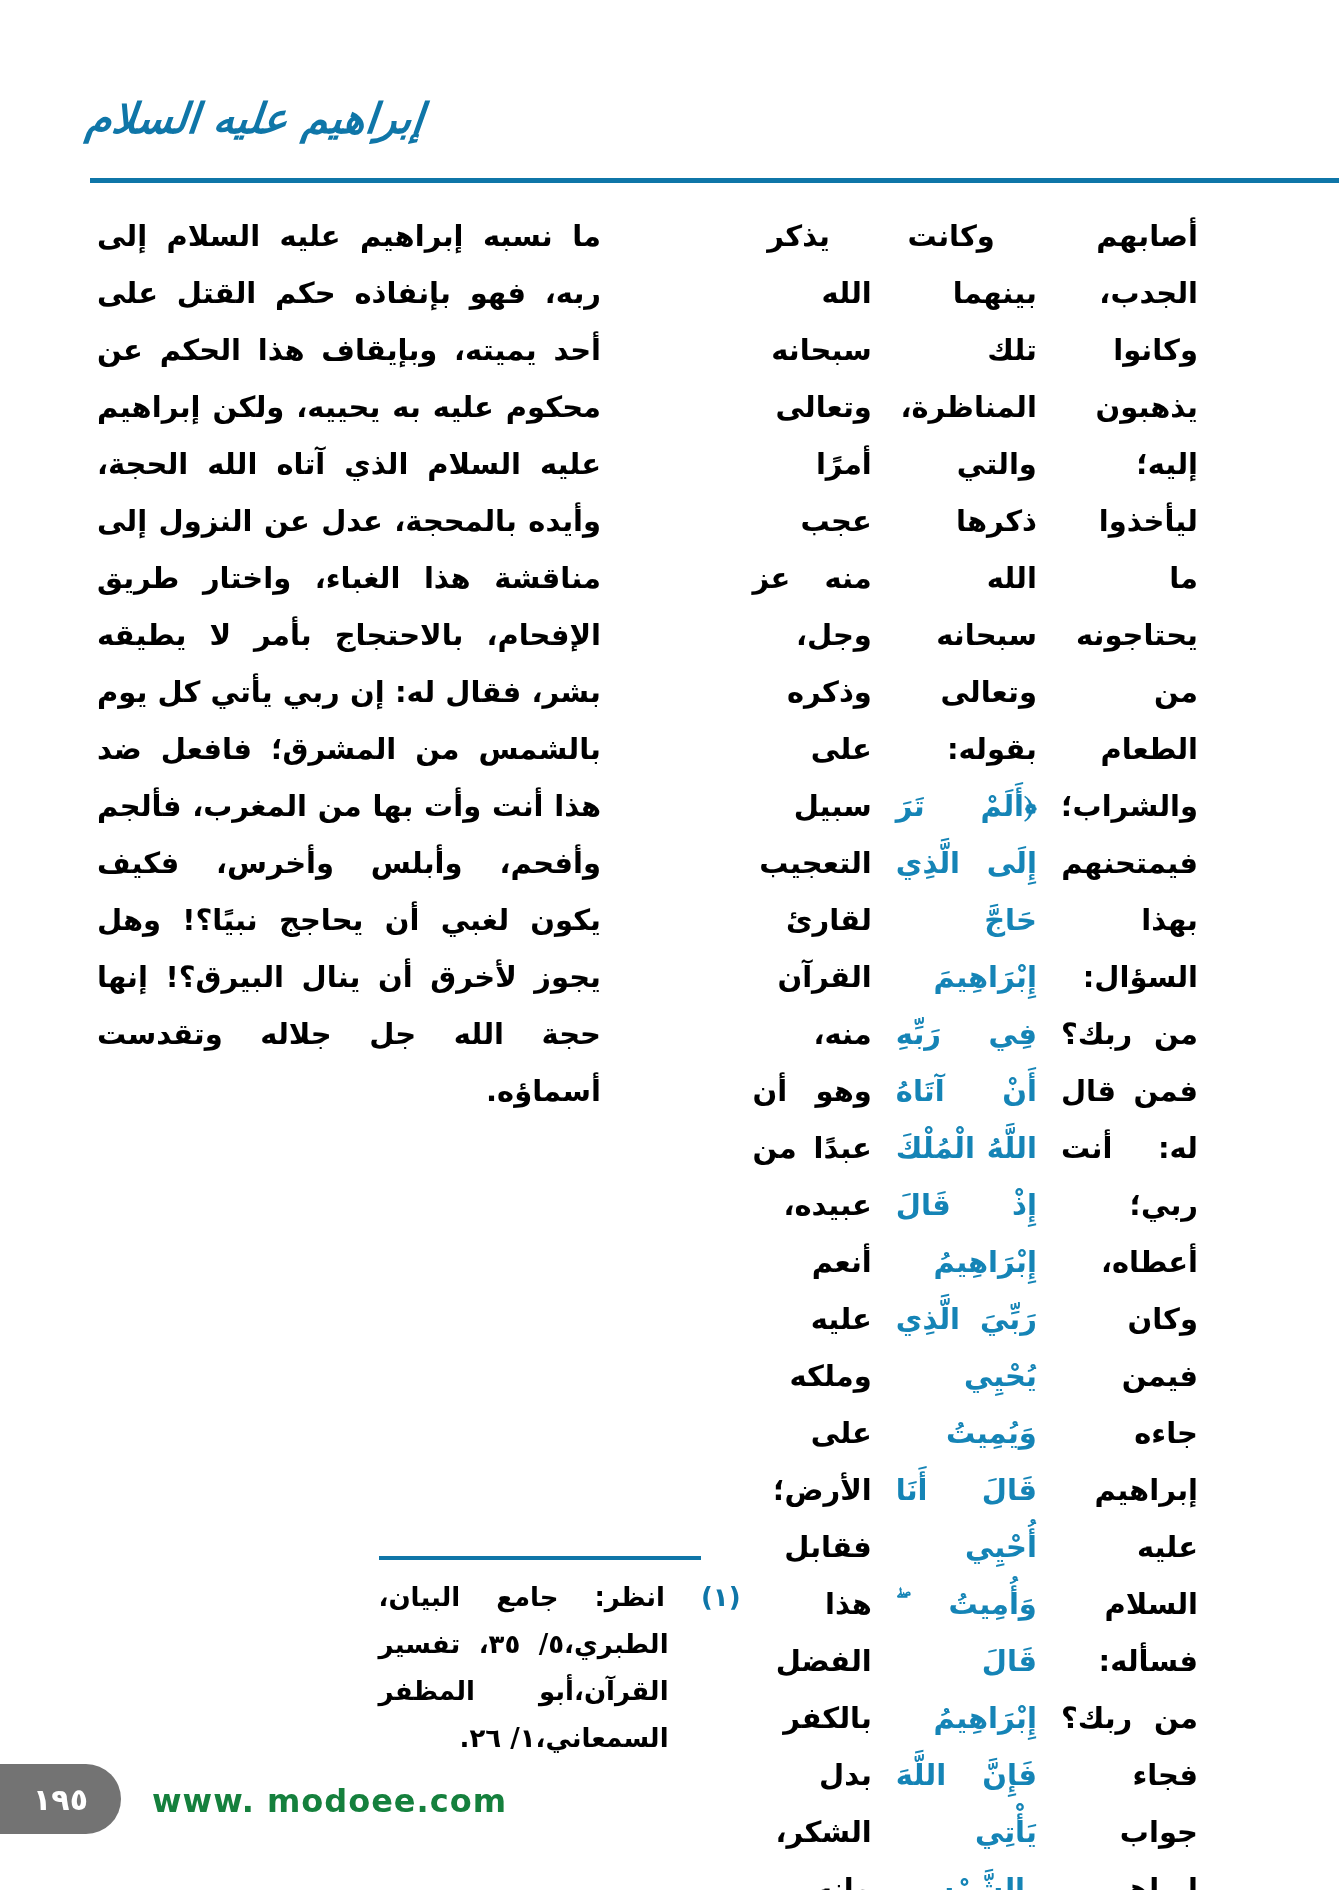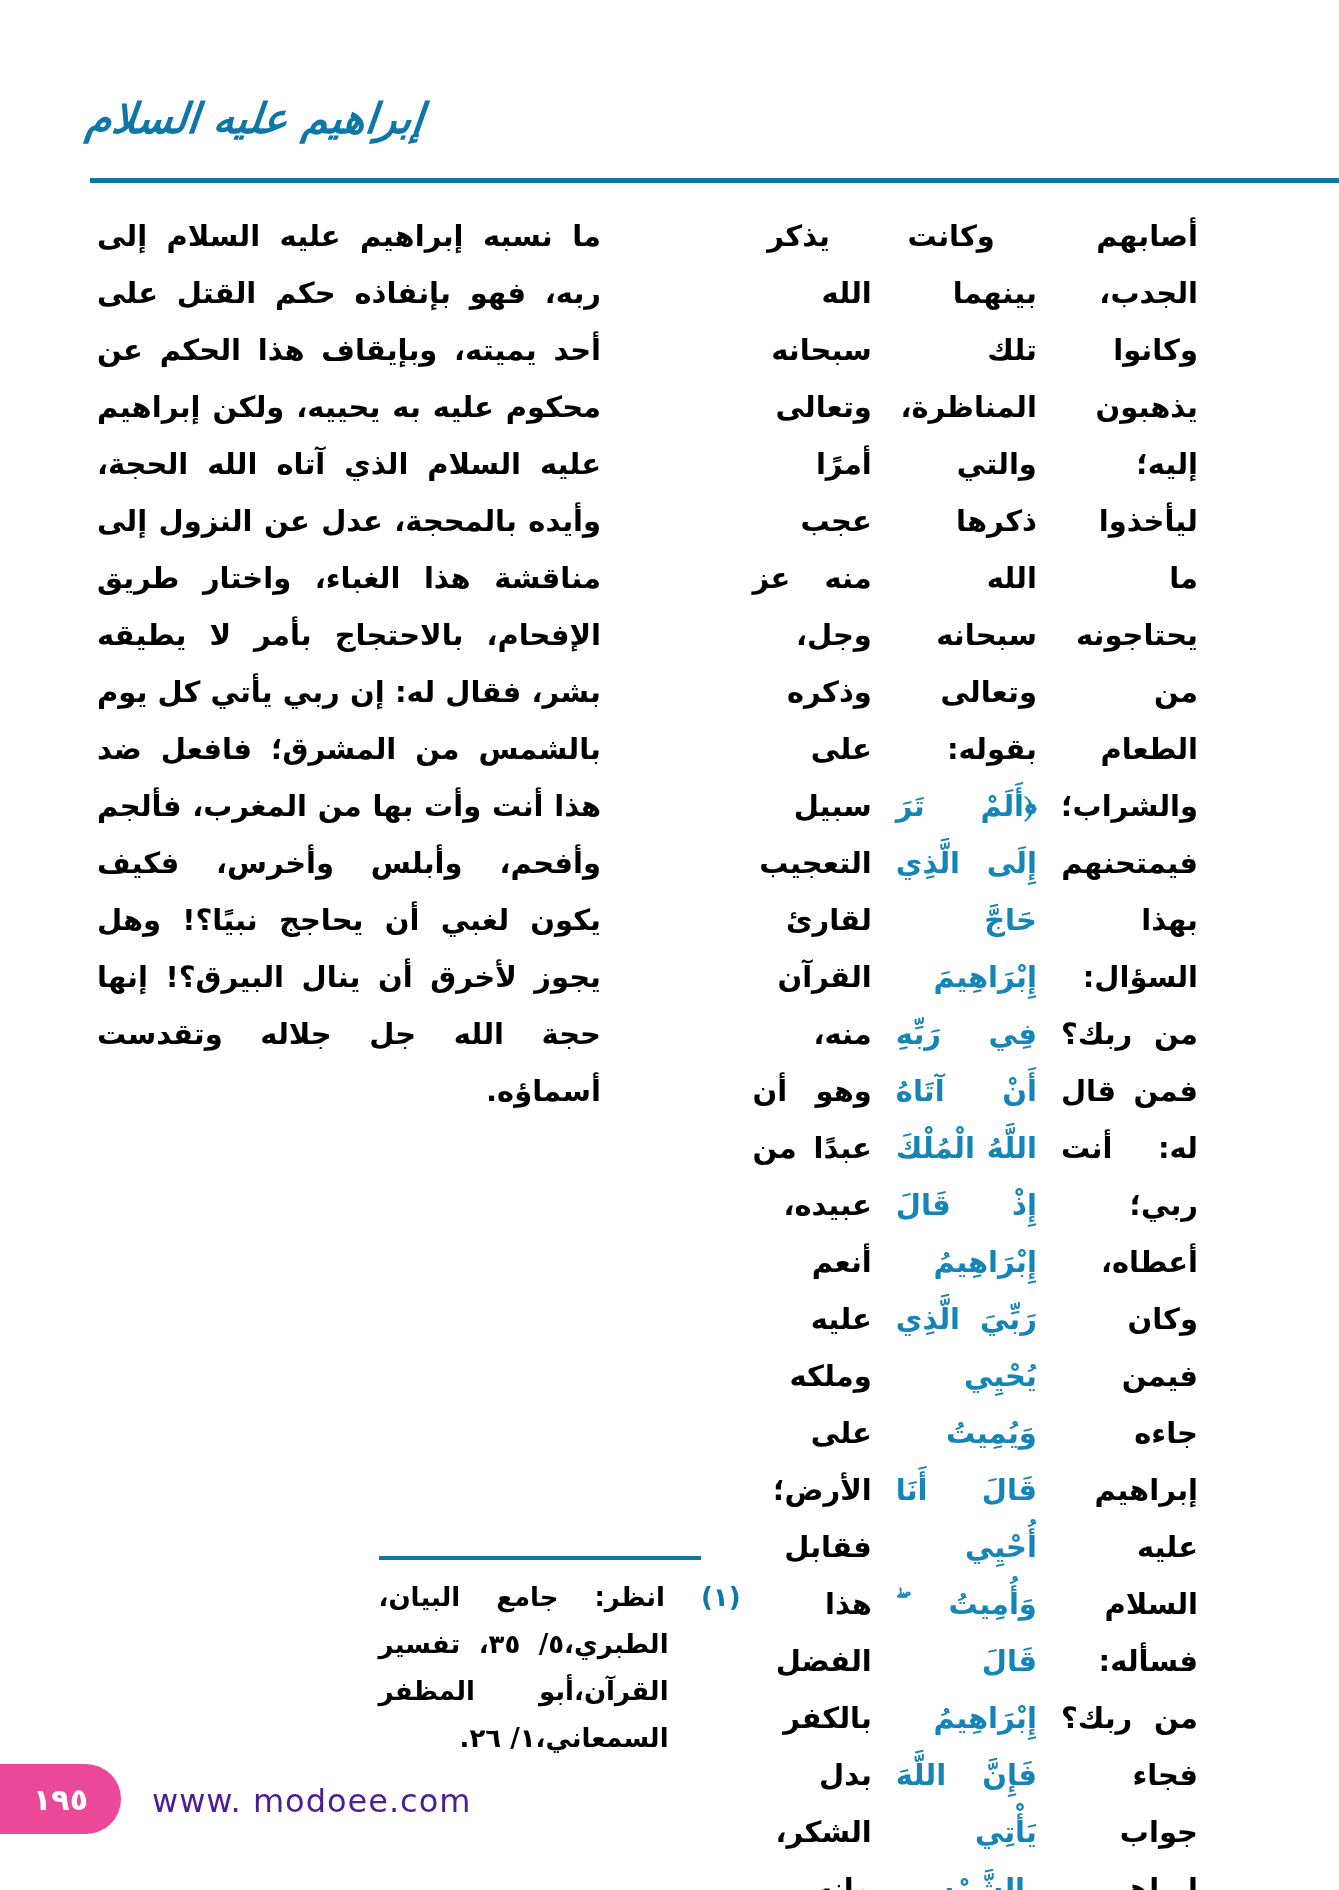--- a/index.html
+++ b/index.html
@@ -58,33 +58,33 @@
     margin:0;
     font-size:26px;line-height:47px;font-weight:bold;
     text-align:justify;
     padding-right:72px;text-indent:-72px;
   }
   .fn-marker{color:#0f76a8;}
   
   .page-pill{
     position:absolute;top:1764px;left:0;
     width:121px;height:70px;
-    background:#ec4899;
+    background:#737373;
     border-radius:0 35px 35px 0;
     display:flex;align-items:center;justify-content:center;
   }
   .page-number{
     color:#ffffff;font-size:30px;font-weight:bold;
     letter-spacing:4px;
   }
   .site-url{
     position:absolute;top:1782px;left:152px;
     direction:ltr;
-    color:#4c1d95;
-    font-size:32px;font-weight:normal;
+    color:#15803d;
+    font-size:32px;font-weight:bold;
     letter-spacing:1px;
   }
 </style>
 </head>
 <body>
 
 <div class="page">
 
   <div class="calligraphy">إبراهيم عليه السلام</div>
   <div class="header-rule"></div>

